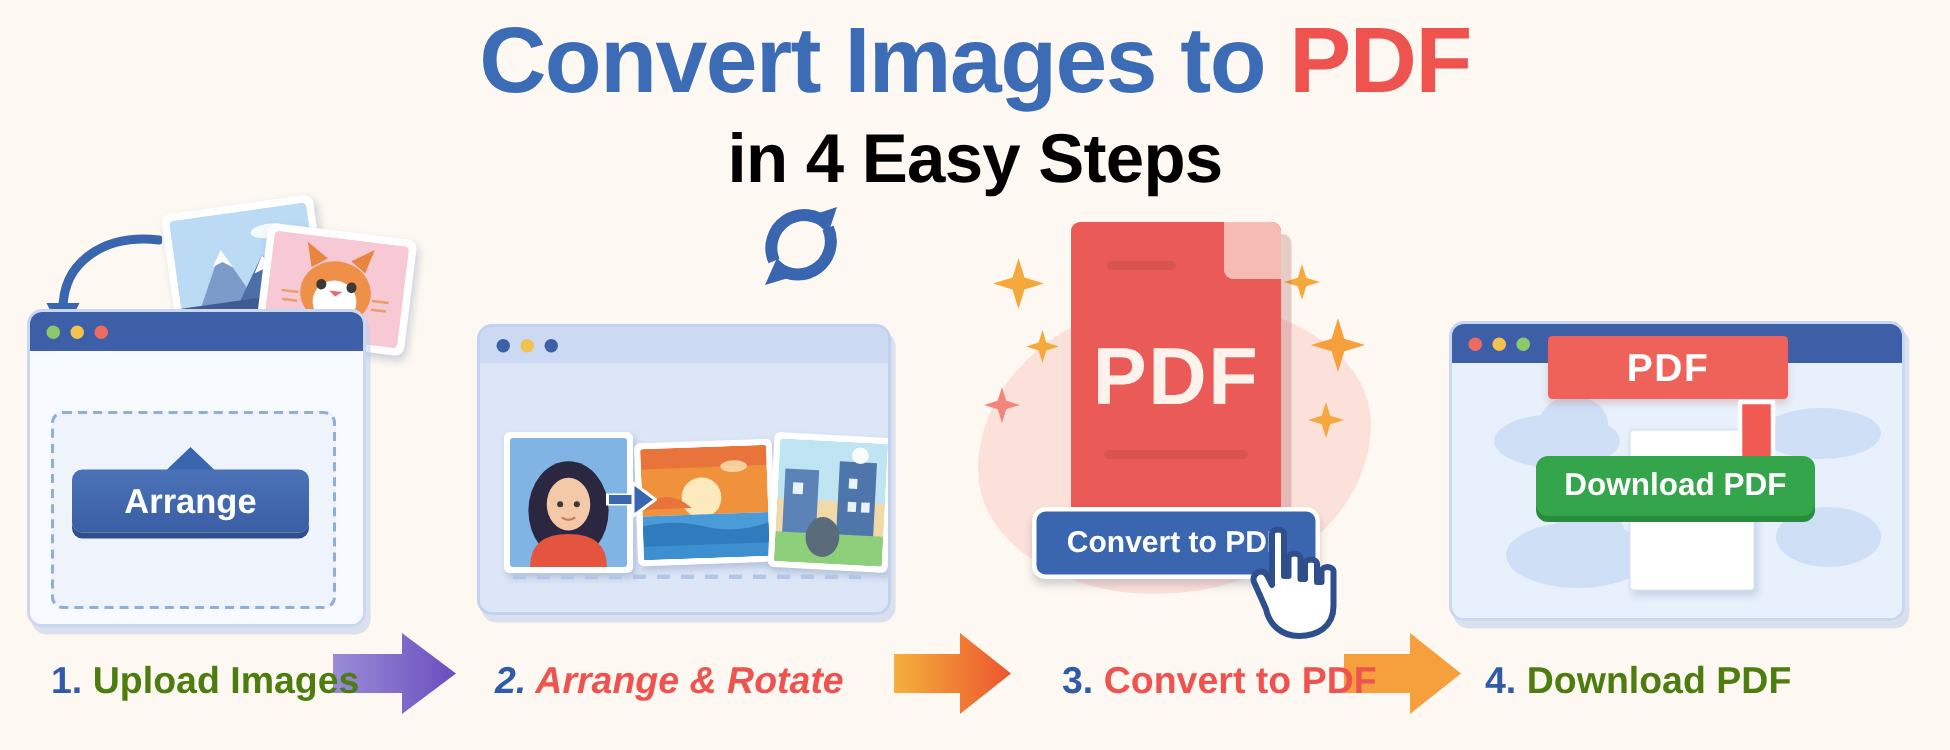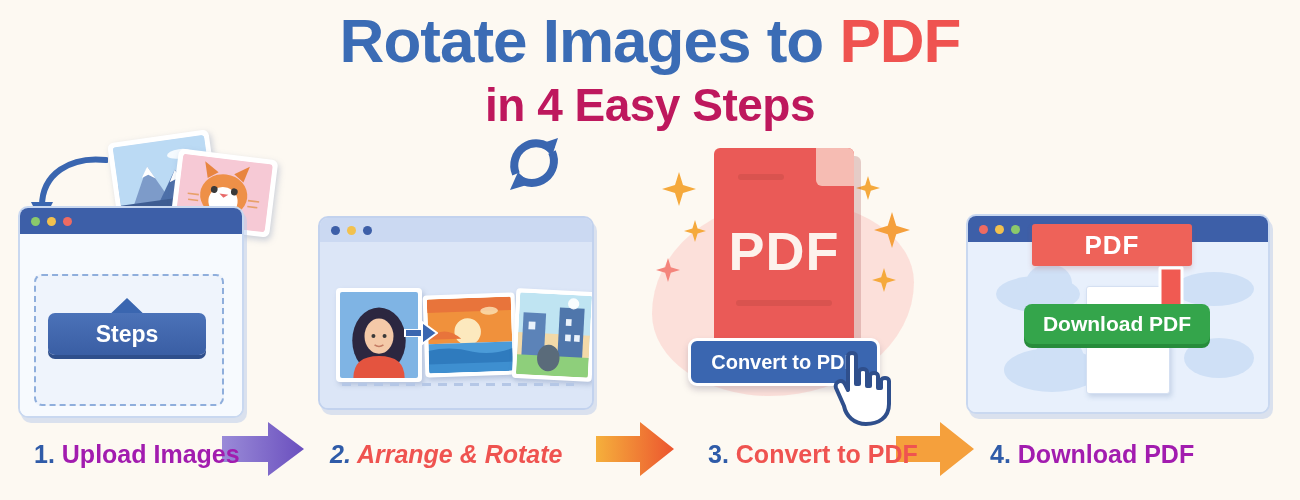--- a/index.html
+++ b/index.html
@@ -12,21 +12,21 @@
   .stage{position:absolute;inset:0;}
 
   
   .heading{position:absolute;top:10px;left:0;width:100%;text-align:center;}
   .title{
     font-size:62px;line-height:1.0;font-weight:bold;
     color:#3B6CB5;letter-spacing:-1px;white-space:nowrap;
   }
   .title .pdf{color:#EF5350;}
   .subtitle{
-    margin-top:6px;font-size:46px;font-weight:bold;color:#be185d;
+    margin-top:6px;font-size:46px;font-weight:bold;color:#000000;
     letter-spacing:-0.5px;
   }
 
   
   .panels{position:absolute;top:128px;left:0;width:1300px;height:310px;}
   .panel{position:absolute;top:0;height:310px;}
   .p1{left:4px;width:248px;}
   .p2{left:312px;width:286px;}
   .p3{left:650px;width:272px;}
   .p4{left:950px;width:340px;}
@@ -113,31 +113,31 @@
          color:#FFFFFF;font-size:21px;font-weight:bold;}
 
   
   .conn{position:absolute;top:292px;}
   .c1{left:222px;}.c2{left:596px;}.c3{left:896px;}
 
   
   .caps{position:absolute;top:440px;left:0;width:1300px;height:40px;}
   .cap{position:absolute;font-size:25px;font-weight:bold;white-space:nowrap;}
   .cap .num{color:#2F5BA8;}
-  .cap .blue{color:#a21caf;}
+  .cap .blue{color:#4d7c0f;}
   .cap .red{color:#EF5350;}
   .cap1{left:34px;}.cap2{left:330px;font-style:italic;}.cap3{left:708px;}.cap4{left:990px;}
 </style>
 </head>
 <body>
 
 <div class="stage">
 
   <div class="heading">
-    <div class="title"><span>Rotate Images to </span><span class="pdf">PDF</span></div>
+    <div class="title"><span>Convert Images to </span><span class="pdf">PDF</span></div>
     <div class="subtitle">in 4 Easy Steps</div>
   </div>
 
   <div class="panels">
 
     <div class="panel p1">
 
       <div class="photo ph-mtn">
         <div class="ph-inner" style="background:linear-gradient(#BBD8F2 0 55%,#A8C8E8 55% 100%);">
           <svg width="100%" height="100%" viewBox="0 0 82 58" preserveAspectRatio="none">
@@ -179,21 +179,21 @@
           <span class="dot d-red"></span>
         </div>
         <div class="s1-body">
           <div class="s1-drop"></div>
           <svg style="position:absolute;left:82px;top:62px;" width="50" height="44" viewBox="0 0 50 44">
             <polygon points="25,2 48,24 35,24 35,42 15,42 15,24 2,24" fill="#3A66B0"></polygon>
           </svg>
         </div>
       </div>
       <div class="upload-btn">
-        <span>Steps</span>
+        <span>Arrange</span>
       </div>
     </div>
 
     <div class="panel p2">
 
       <svg style="position:absolute;left:184px;top:2px;" width="76" height="66" viewBox="0 0 76 66">
         <path d="M20 44 A22 22 0 0 1 56 20" stroke="#3A66B0" stroke-width="8" fill="none" stroke-linecap="butt"></path>
         <polygon points="56,26 44,14 62,8" fill="#3A66B0"></polygon>
         <path d="M56 22 A22 22 0 0 1 22 48" stroke="#3A66B0" stroke-width="8" fill="none" stroke-linecap="butt"></path>
         <polygon points="22,42 34,54 14,60" fill="#3A66B0"></polygon>

